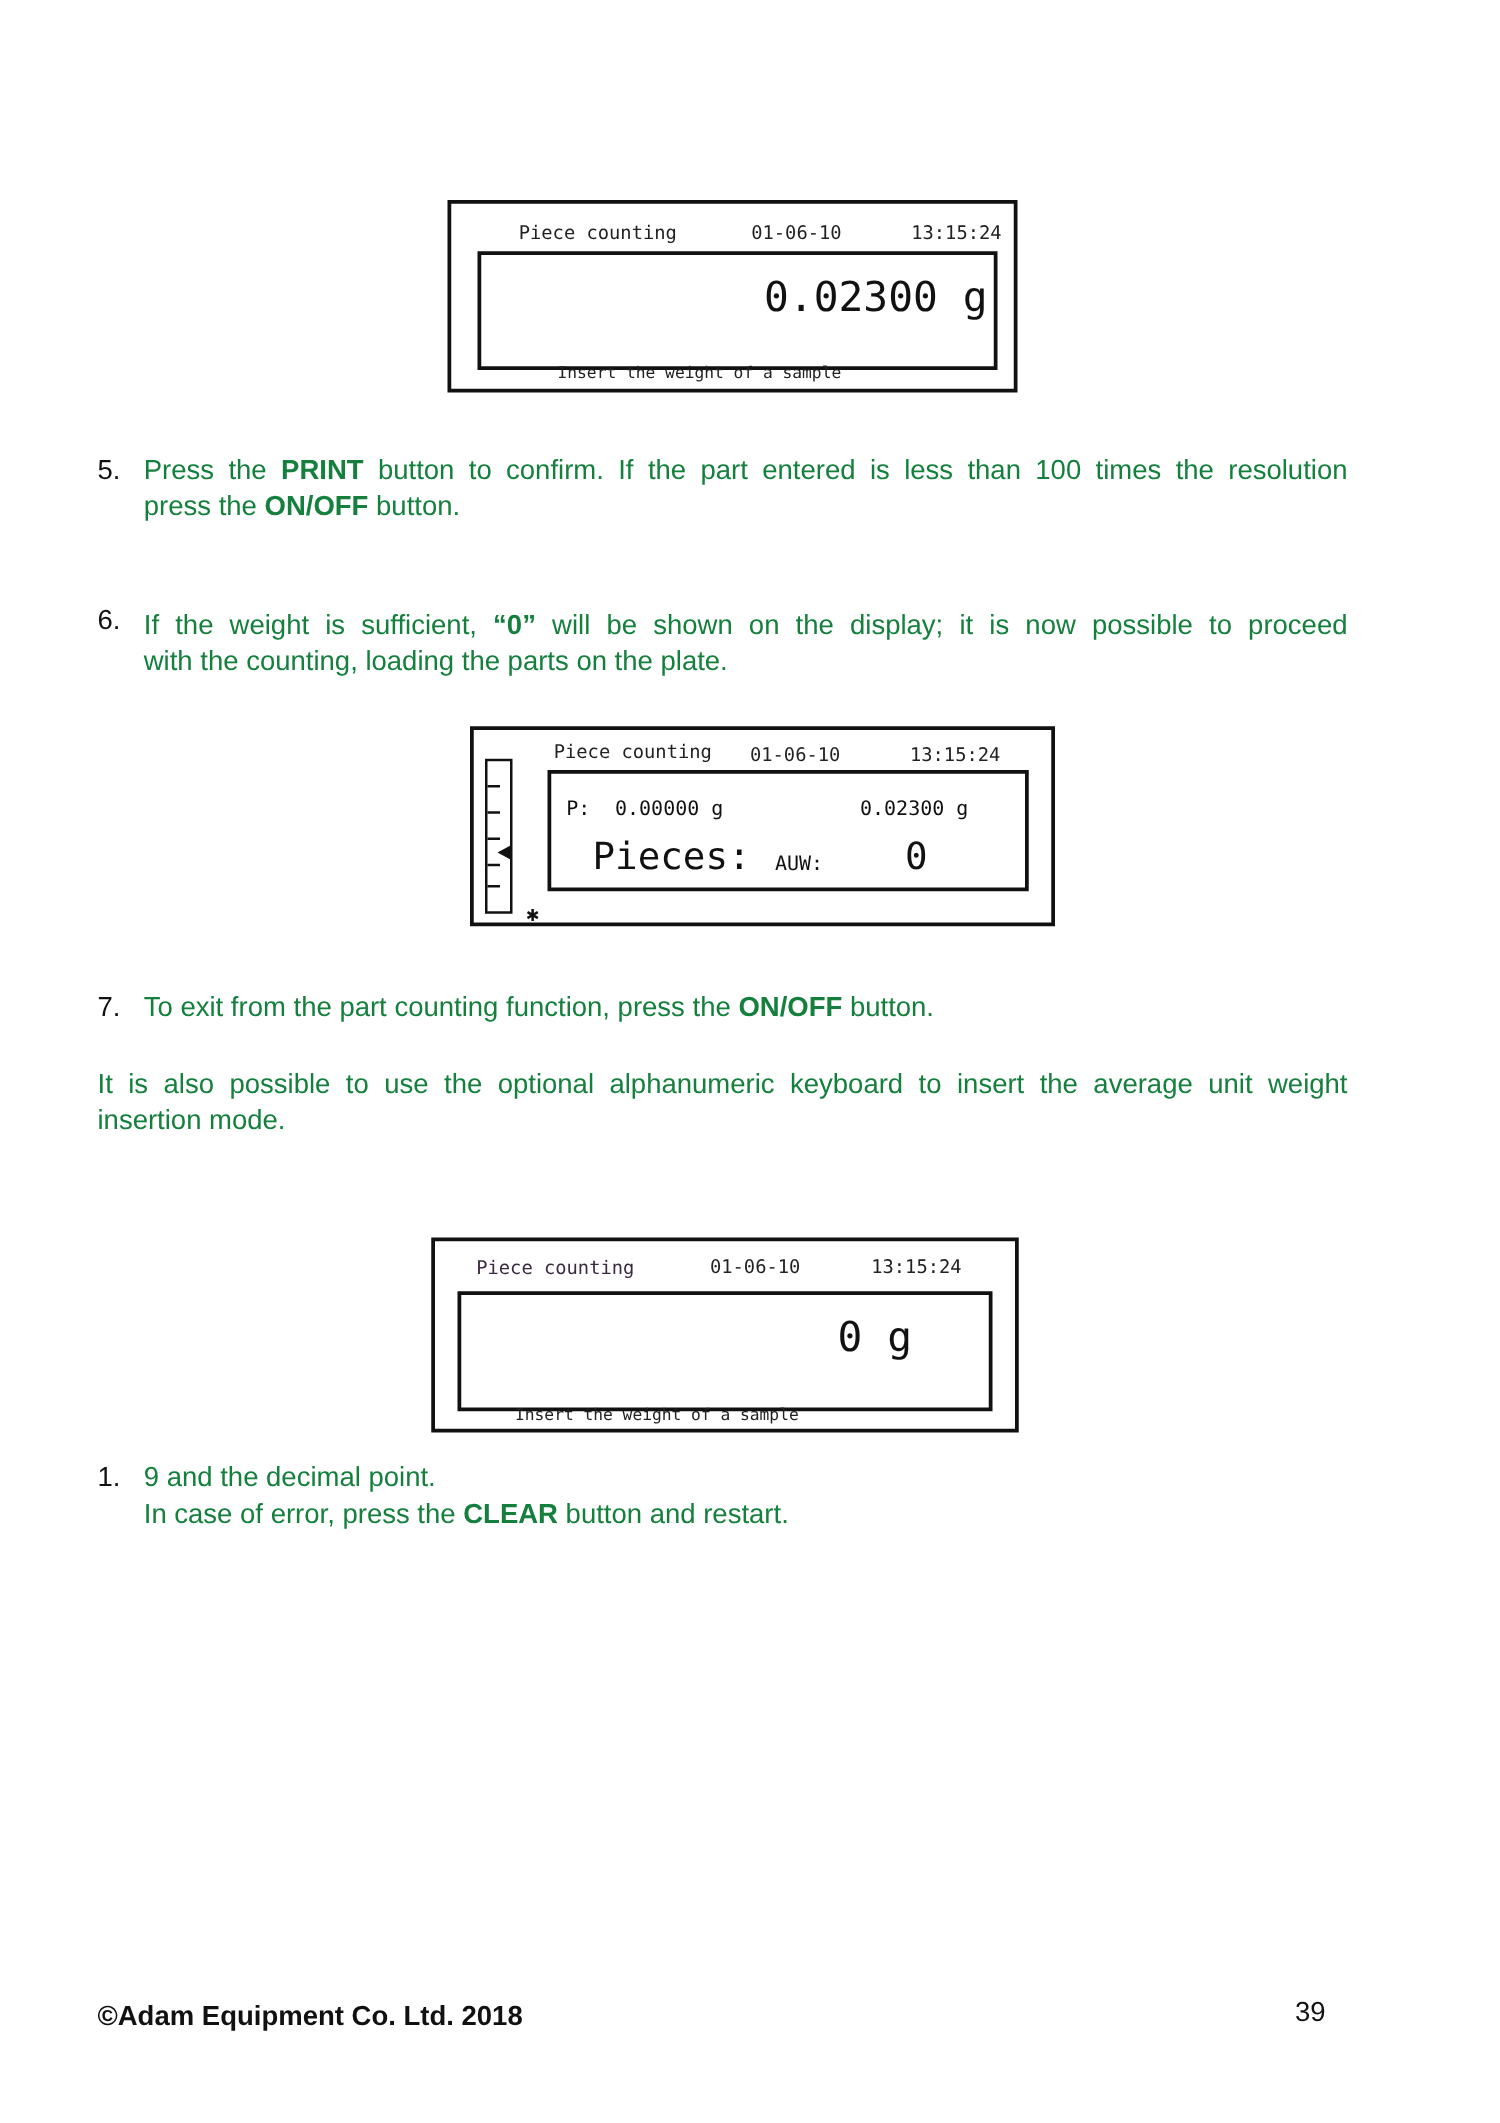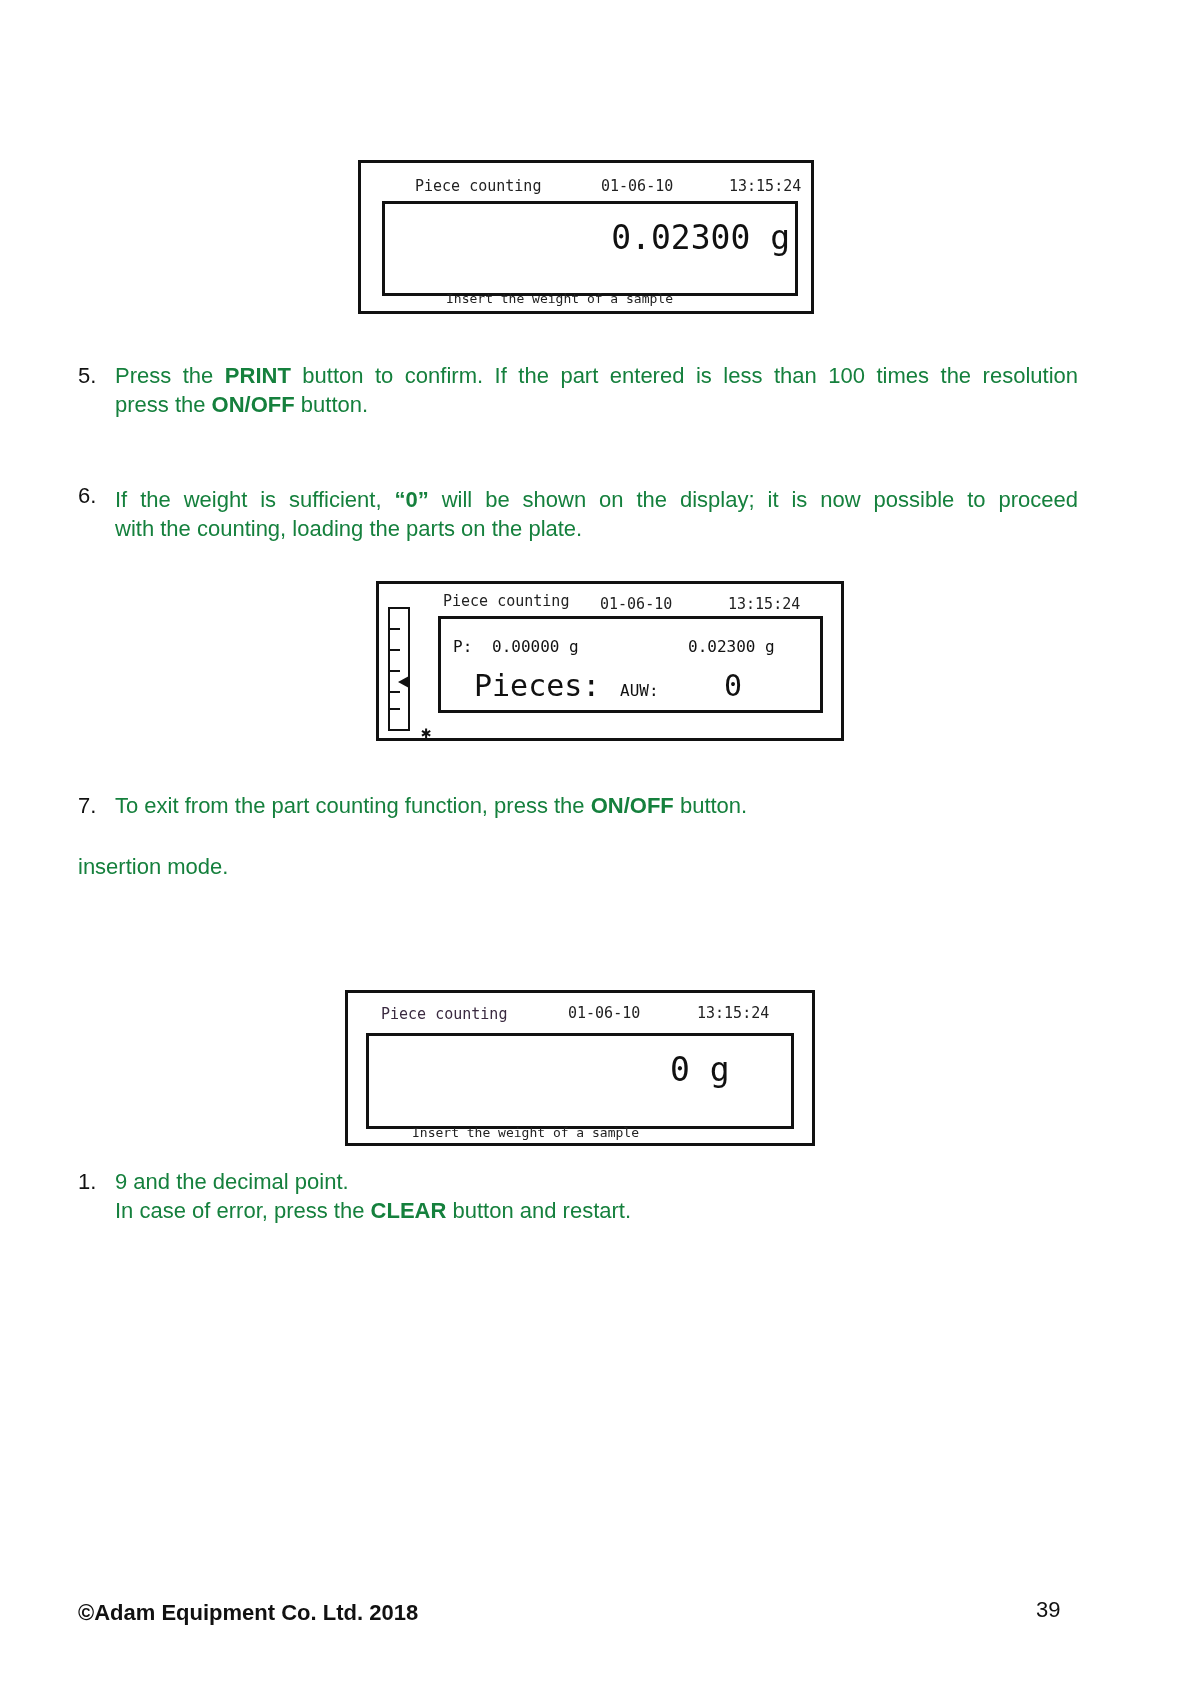--- a/index.html
+++ b/index.html
@@ -75,20 +75,21 @@
 <div class="abs mono" style="left:688px;top:637px;font-size:16px;">0.02300 g</div>
 <div class="abs mono" style="left:474px;top:668px;font-size:30px;">Pieces:</div>
 <div class="abs mono" style="left:724px;top:668px;font-size:30px;">0</div>
 
 <div class="num sans" style="left:78px;top:791px;">7.</div>
 <div class="para sans" style="left:115px;top:791px;width:963px;text-align:left;">
   <span>To exit from the part counting function, press the </span><b>ON/OFF</b><span> button.</span>
 </div>
 
 <div class="para sans" style="left:78px;top:852px;width:1000px;">
+  <span class="line">It is also possible to use the optional alphanumeric keyboard to insert the average unit weight</span>
   <span class="line last">insertion mode.</span>
 </div>
 
 <div class="disp-outer" style="left:345px;top:990px;width:470px;height:156px;"></div>
 <div class="disp-hdr mono" style="left:381px;top:1005px;color:#3a2a40;">Piece counting</div>
 <div class="disp-hdr mono" style="left:568px;top:1004px;">01-06-10</div>
 <div class="disp-hdr mono" style="left:697px;top:1004px;">13:15:24</div>
 <div class="disp-inner" style="left:366px;top:1033px;width:428px;height:96px;"></div>
 <div class="disp-big mono" style="left:670px;top:1050px;">0 g</div>
 <div class="disp-hint mono" style="left:412px;top:1100px;">Insert the weight of a sample</div>

